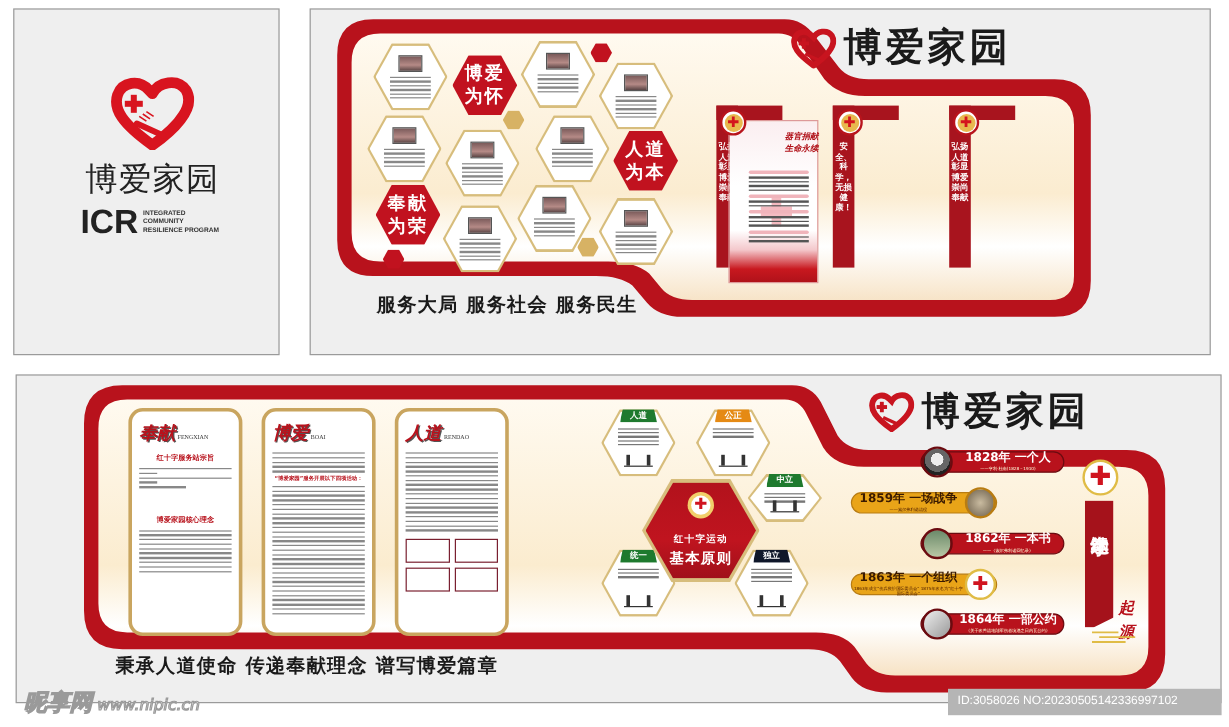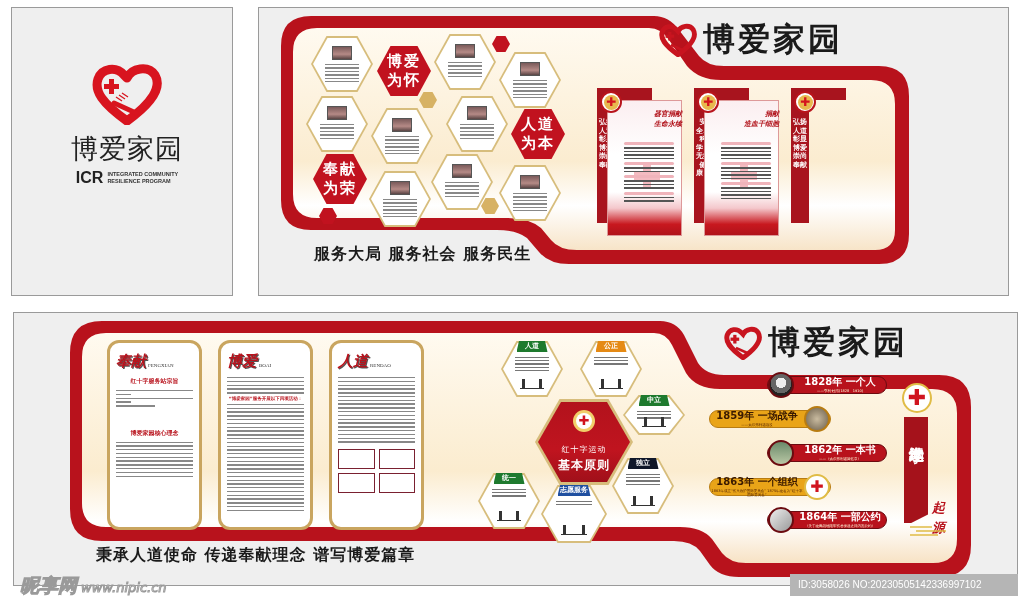--- a/index.html
+++ b/index.html
@@ -8,21 +8,21 @@
 
   .panel { position: absolute; background: #efefef; border: 1px solid #9a9a9a; }
   #logo-panel { left: 11px; top: 7px; width: 222px; height: 289px; }
   #top-panel { left: 258px; top: 7px; width: 751px; height: 289px; }
   #bottom-panel { left: 13px; top: 312px; width: 1005px; height: 274px; }
 
   
   .logo-box { position: absolute; left: 55px; top: 55px; width: 120px; text-align: center; }
   .logo-title { font-size: 27px; color: #222; letter-spacing: 1px; margin-top: 6px; font-family: "DejaVu Sans", sans-serif; }
   .logo-sub { display: flex; align-items: center; gap: 4px; margin-top: 2px; justify-content: center; }
-  .logo-icr { font-size: 16px; font-weight: bold; color: #222; font-family: "Liberation Sans", sans-serif; }
+  .logo-icr { font-size: 28px; font-weight: bold; color: #222; font-family: "Liberation Sans", sans-serif; }
   .logo-tag { font-size: 5.5px; color: #333; text-align: left; line-height: 7px; font-family: "Liberation Sans", sans-serif; font-weight: bold; }
 
   
   .frame-svg { position: absolute; left: 0; top: 0; }
 
   .brand { position: absolute; display: flex; align-items: center; gap: 6px; }
   .brand-text { font-size: 32px; font-weight: bold; color: #1a1a1a; letter-spacing: 3px; font-family: "DejaVu Sans", sans-serif; }
 
   .slogan { position: absolute; font-size: 16px; font-weight: bold; color: #1a1a1a; letter-spacing: 1px; font-family: "DejaVu Sans", sans-serif; white-space: nowrap; }
 
@@ -73,21 +73,21 @@
   .phex-lines { position: absolute; left: 22%; width: 56%; top: 16px; }
   .phex-lines i { display: block; height: 1.2px; background: #777; margin-bottom: 2px; }
   .phex-fig { position: absolute; left: 30%; width: 40%; bottom: 8px; height: 10px; border-bottom: 1px solid #333; }
   .phex-fig::before { content: ""; position: absolute; left: 2px; bottom: 0; width: 3px; height: 9px; background: #333; }
   .phex-fig::after { content: ""; position: absolute; right: 2px; bottom: 0; width: 3px; height: 9px; background: #333; }
 
   .center-hex { position: absolute; background: #d7bd7c; clip-path: polygon(25% 0, 75% 0, 100% 50%, 75% 100%, 25% 100%, 0 50%); }
   .center-hex-in { position: absolute; left: 3px; top: 3px; right: 3px; bottom: 3px; background: linear-gradient(#b2121c, #c0141f 60%, #a0101a); clip-path: polygon(25% 0, 75% 0, 100% 50%, 75% 100%, 25% 100%, 0 50%); display: flex; flex-direction: column; align-items: center; }
   .center-emblem { margin-top: 8px; width: 22px; height: 22px; border-radius: 50%; background: #f1cf6a; display: flex; align-items: center; justify-content: center; }
   .center-emblem span { width: 16px; height: 16px; border-radius: 50%; background: #fff; color: #d0141f; font-size: 13px; font-weight: bold; line-height: 16px; text-align: center; }
-  .center-sub { color: #fff; font-size: 8px; margin-top: 12px; letter-spacing: 1px; }
+  .center-sub { color: #fff; font-size: 8px; margin-top: 12px; letter-spacing: 1px; font-weight: bold; }
   .center-main { color: #fff; font-size: 12px; font-weight: bold; margin-top: 2px; letter-spacing: 1px; }
 
   
   .tl { position: absolute; height: 18px; border-radius: 14px; display: flex; align-items: center; border: 1.5px solid #6b0b10; }
   .tl.red { background: #b8121c; }
   .tl.gold { background: #e9a418; border-color: #b87c12; }
   .tl-img { width: 26px; height: 26px; border-radius: 50%; border: 2px solid #6b0b10; flex-shrink: 0; }
   .tl-text { flex: 1; text-align: center; line-height: 1; }
   .tl-year { font-size: 10px; font-weight: bold; display: block; }
   .tl.red .tl-year { color: #fff; }
@@ -306,41 +306,20 @@
         </div>
     </div>
     <div class="poster-emblem">
         <div class="in">✚</div>
       </div>
   </div>
   <div class="poster" style="left:435px; top:80px;">
     <div class="poster-band-top"></div>
       <div class="poster-band"></div>
     <div class="poster-vtext">安全、科学，无损健康！</div>
-    <div class="poster-body">
-      <div class="poster-cross"></div>
-      <div class="poster-title"><span>捐献</span><br><span>造血干细胞</span></div>
-      <div class="poster-lines">
-          <div class="pl-head"></div>
-          <i></i>
-          <i></i>
-          <i></i>
-          <i></i>
-          <div class="pl-head"></div>
-          <i></i>
-          <i></i>
-          <i></i>
-          <i></i>
-          <div class="pl-head"></div>
-          <i></i>
-          <i></i>
-          <i></i>
-          <i></i>
-        </div>
-    </div>
     <div class="poster-emblem">
         <div class="in">✚</div>
       </div>
   </div>
   <div class="poster" style="left:532px; top:80px;">
     <div class="poster-band-top"></div>
       <div class="poster-band"></div>
     <div class="poster-vtext">弘扬人道 彰显博爱 崇尚奉献</div>
     <div class="poster-emblem">
         <div class="in">✚</div>
@@ -507,48 +486,38 @@
       <div class="phex"></div>
       <div class="phex-in"></div>
       <div class="phex-tab" style="background:#1e7a2e">中立</div>
       <div class="phex-lines">
         <i></i>
         <i></i>
         <i></i>
       </div>
       <div class="phex-fig"></div>
     </div>
-  <div class="phex-wrap" style="left:464px; top:145px; width:62px; height:56px;margin-top:15px;">
+  <div class="phex-wrap" style="left:487px; top:145px; width:62px; height:56px;">
       <div class="phex"></div>
       <div class="phex-in"></div>
       <div class="phex-tab" style="background:#1e7a2e">统一</div>
       <div class="phex-lines">
         <i></i>
         <i></i>
         <i></i>
       </div>
       <div class="phex-fig"></div>
     </div>
   <div class="phex-wrap" style="left:598px; top:145px; width:62px; height:56px;">
       <div class="phex"></div>
       <div class="phex-in"></div>
       <div class="phex-tab" style="background:#0f172a">独立</div>
       <div class="phex-lines">
         <i></i>
         <i></i>
-        <i></i>
-        <i></i>
-      </div>
-      <div class="phex-fig"></div>
-    </div>
-  <div class="phex-wrap" style="left:527px; top:172px; width:66px; height:58px;">
-      <div class="phex"></div>
-      <div class="phex-in"></div>
-      <div class="phex-tab" style="background:#1f4fa0">志愿服务</div>
-      <div class="phex-lines">
         <i></i>
         <i></i>
       </div>
       <div class="phex-fig"></div>
     </div>
 
   <div class="center-hex" style="left:521px; top:86px; width:98px; height:86px;">
     <div class="center-hex-in">
       <div class="center-emblem">
           <span>✚</span>

